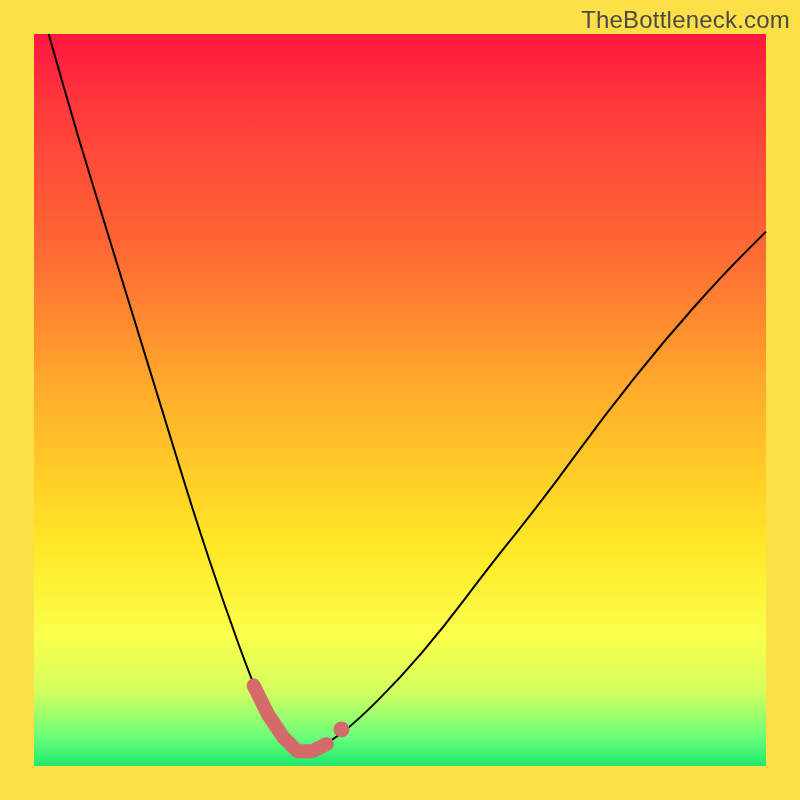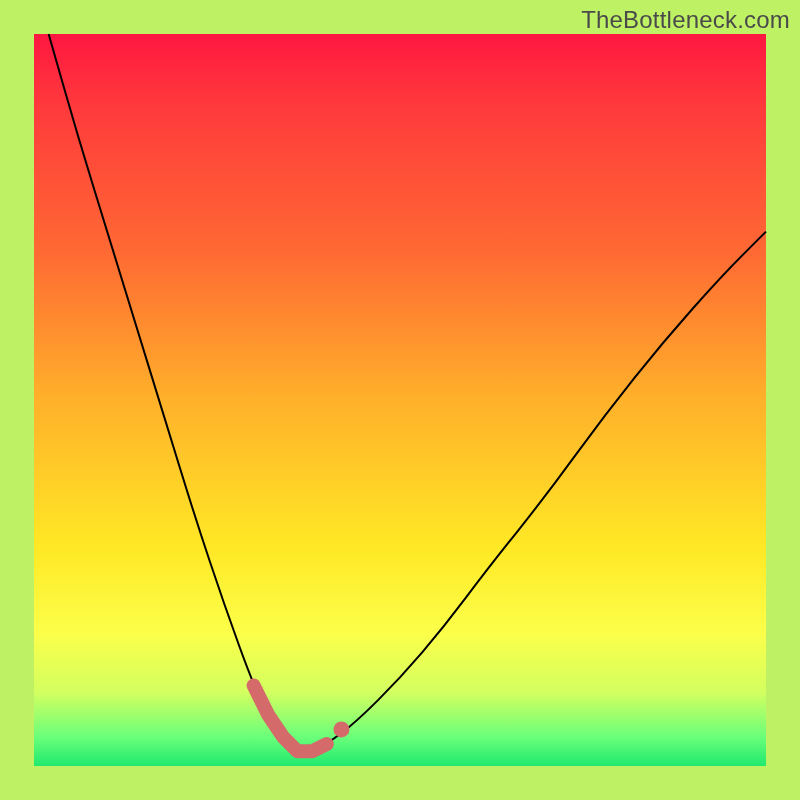--- a/index.html
+++ b/index.html
@@ -10,21 +10,21 @@
     background: #000;
     font-family: Arial, Helvetica, sans-serif;
     overflow: hidden;
   }
   .frame {
     position: absolute;
     left: 0;
     top: 0;
     width: 800px;
     height: 800px;
-    background: #bef264;
+    background: #fde047;
   }
   .plot-area {
     position: absolute;
     left: 34px;
     top: 34px;
     width: 732px;
     height: 732px;
     
     background: linear-gradient(
       to bottom,

